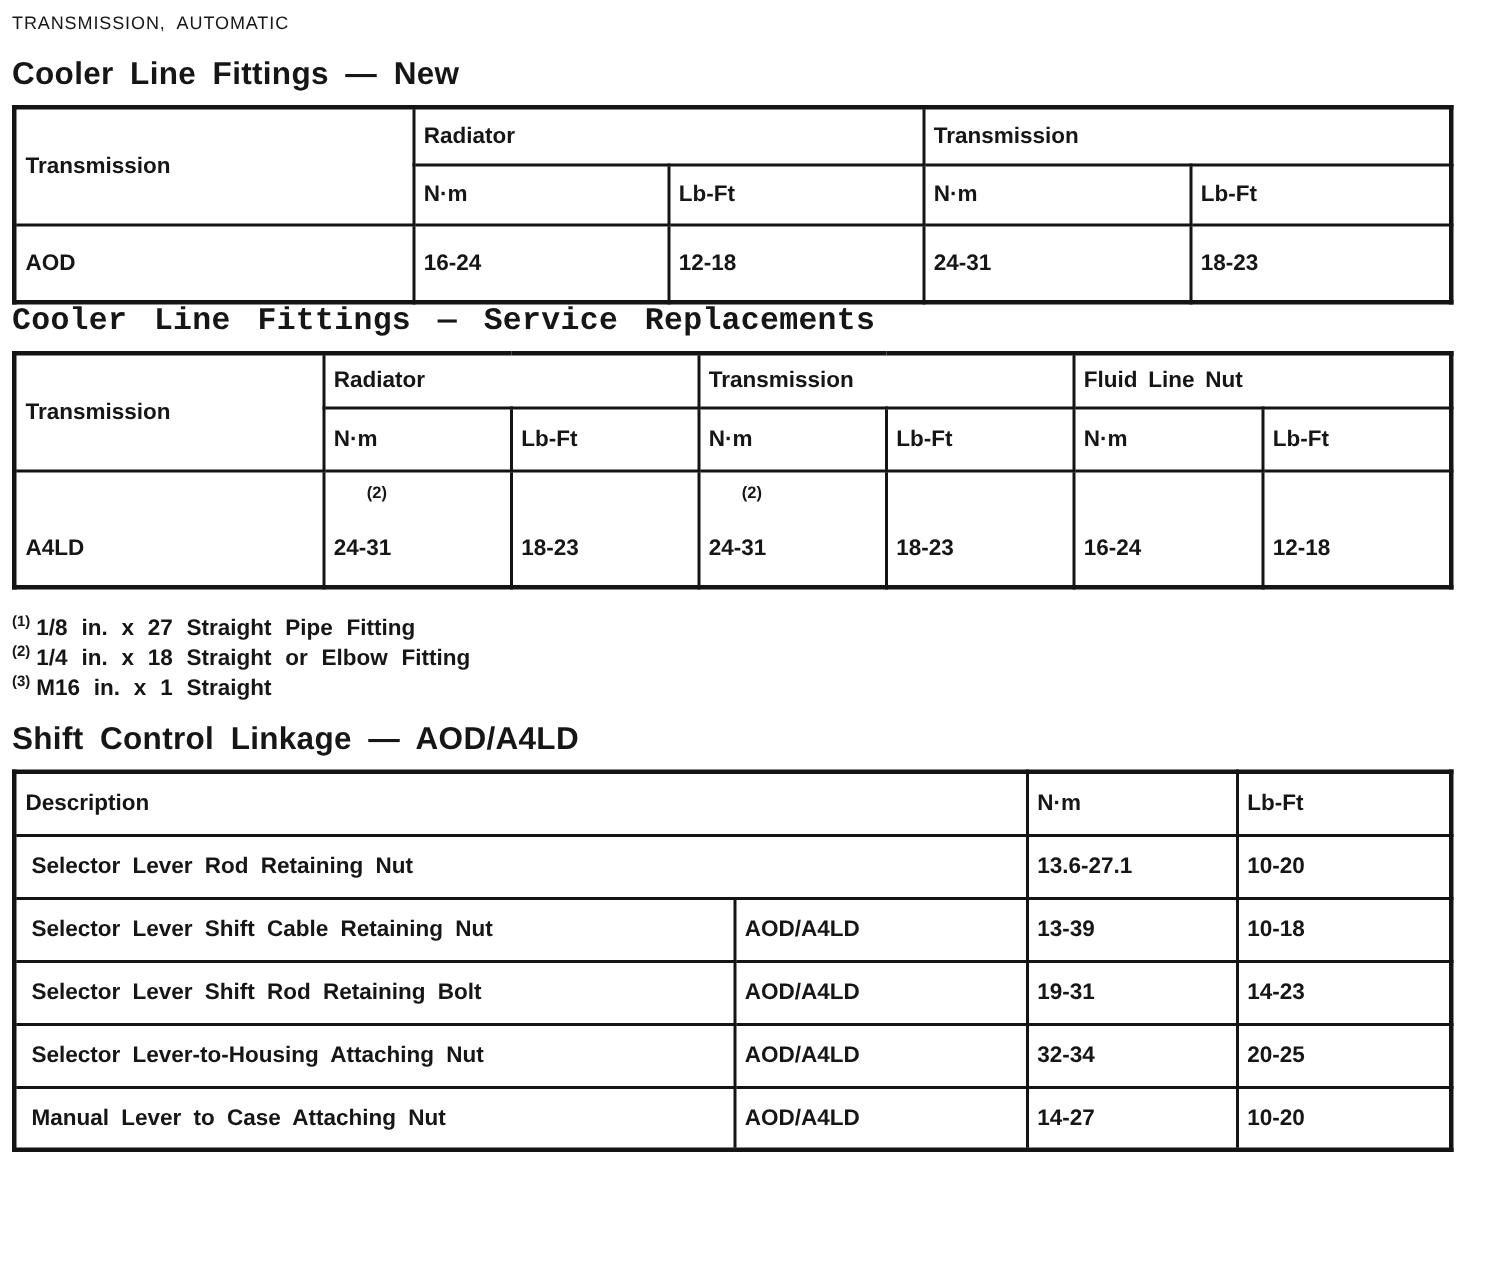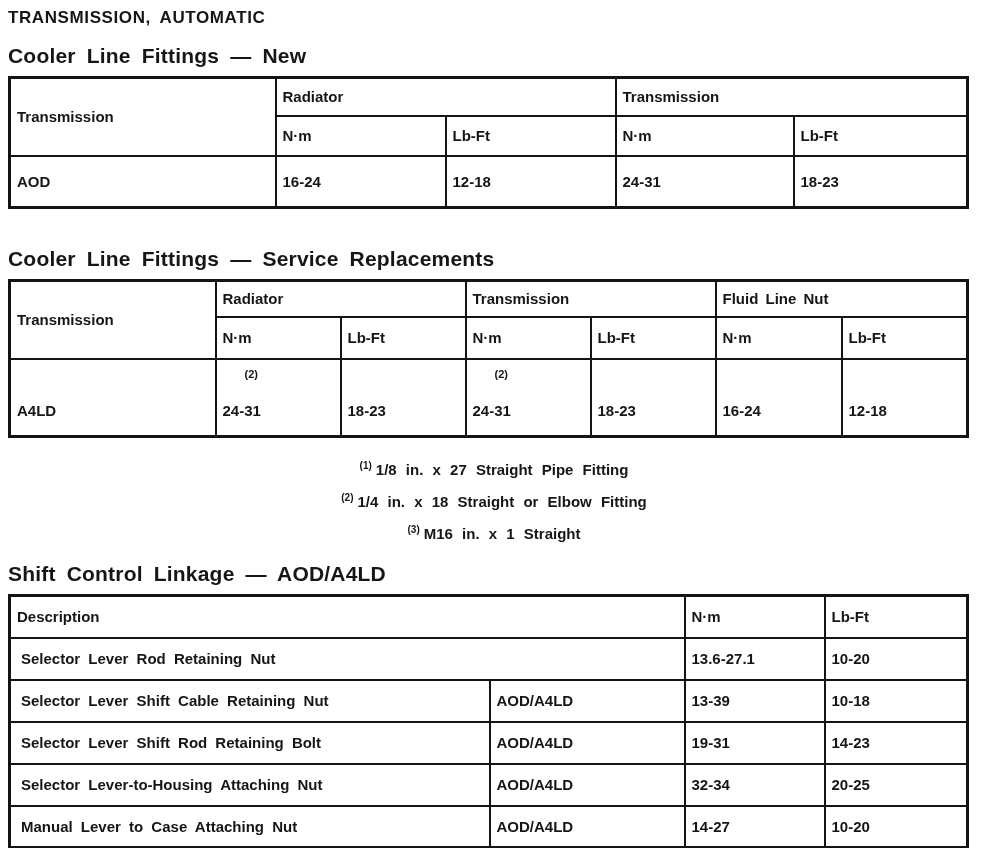--- a/index.html
+++ b/index.html
@@ -4,28 +4,28 @@
 <style>
   html,body{margin:0;padding:0;background:#ffffff;}
   body{
     width:992px;height:848px;overflow:hidden;
     font-family:"Liberation Sans", sans-serif;
     color:#161616;
     -webkit-font-smoothing:antialiased;
   }
   .page{padding:6px 12px 0 8px;}
   .doc-title{
-    font-size:17px;font-weight:bold;letter-spacing:.6px;word-spacing:4px;
+    font-size:12px;font-weight:normal;letter-spacing:.6px;word-spacing:4px;
     margin:2px 0 16px 0;
   }
   .section-heading{
     font-size:21px;font-weight:bold;word-spacing:5px;letter-spacing:.2px;
     margin:0 0 8px 0;
   }
-  .gap-lg{margin-top:38px;}
+  .gap-lg{font-family:Liberation Mono, monospace;}
   .gap-md{margin-top:14px;}
   table.spec{
     border-collapse:collapse;width:958px;table-layout:fixed;
     border:3px solid #141414;
   }
   table.spec td{
     border:2.5px solid #141414;
     box-sizing:border-box;
     font-size:15px;font-weight:bold;
     vertical-align:middle;
@@ -39,21 +39,21 @@
   td.corner{vertical-align:bottom;padding-bottom:12px;}
   
   .t2 .group-row td{height:36px;}
   .t2 .unit-row td{height:42px;}
   .t2 .data-row td{height:78px;vertical-align:bottom;padding-bottom:16px;position:relative;}
   .t2 .data-row .cell-sup{
     position:absolute;top:8px;left:28px;font-size:11px;font-weight:bold;
   }
   
   .footnotes{margin-top:14px;}
-  .footnote{font-size:15px;font-weight:bold;line-height:28px;word-spacing:5px;text-align:center;}
+  .footnote{font-size:15px;font-weight:bold;line-height:16px;word-spacing:5px;}
   .fn-marker{font-size:10px;vertical-align:super;margin-right:4px;font-weight:bold;}
   
   .t3 .header-row td{height:42px;}
   .t3 .data-row td{height:42px;}
   .t3 td.desc{text-align:left;padding-left:10px;word-spacing:4px;margin-top:22px;}
 </style>
 </head>
 <body>
 
 <div class="page">

